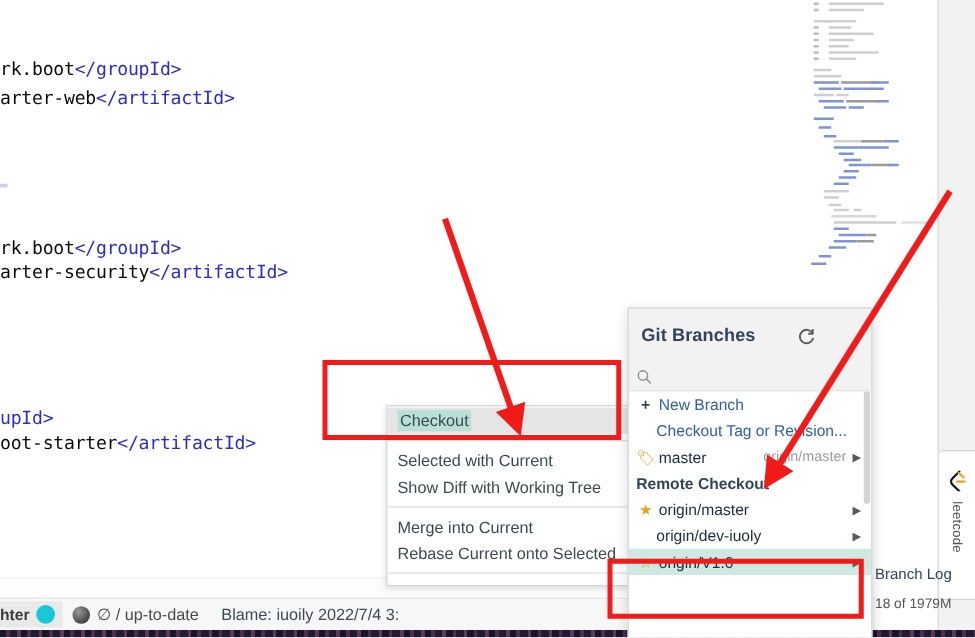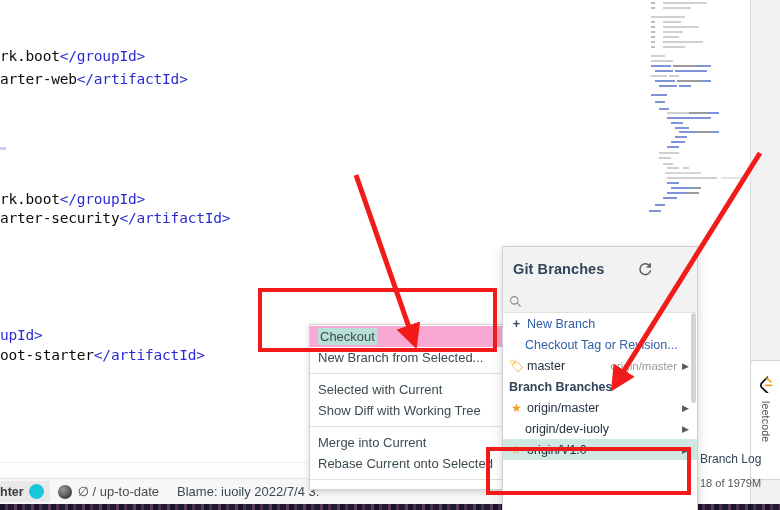--- a/index.html
+++ b/index.html
@@ -153,21 +153,21 @@
   }
   #ctxmenu .mi {
     height: 21px;
     line-height: 21px;
     padding-left: 8px;
     white-space: nowrap;
     color: #3c4a52;
     font-size: 13px;
   }
   #ctxmenu .mi.sel {
-    background: #f9a8d4;
+    background: #e5e5e5;
   }
   #ctxmenu .mi.sel span { background: #b9e0d6; padding: 1px 2px; }
   #ctxmenu .sep {
     height: 1px; background: #e0e0e0; margin: 5px 0 5px 0;
   }
 
   
   #gitpanel {
     position: absolute;
     left: 502px; top: 246px;
@@ -374,21 +374,20 @@
       <span class="dot-cyan"></span>
     </span>
     <span class="dot-grey"></span>
     <span id="sb-uptodate">∅ / up-to-date</span>
     <span id="sb-blame">Blame: iuoily 2022/7/4 3:</span>
   </div>
   <div id="bottom-edge"></div>
 
   <div id="ctxmenu">
       <div class="mi sel"><span>Checkout</span></div>
-      <div class="mi"><span>New Branch from Selected...</span></div>
       <div class="sep"></div>
       <div class="mi"><span>Selected with Current</span></div>
       <div class="mi"><span>Show Diff with Working Tree</span></div>
       <div class="sep"></div>
       <div class="mi"><span>Merge into Current</span></div>
       <div class="mi"><span>Rebase Current onto Selected</span></div>
       <div class="sep"></div>
     </div>
 
   <div id="gitpanel">
@@ -412,21 +411,21 @@
         </div>
         <div class="gp-row indent">
           <span>Checkout Tag or Revision...</span>
         </div>
         <div class="gp-row">
           <span class="ic tag-ic">🏷</span>
           <span style="color: rgb(31, 45, 61);">master</span>
           <span class="tracking">origin/master</span>
           <span class="arrow">▶</span>
         </div>
-        <div class="gp-row head">Branch Branches</div>
+        <div class="gp-row head">Remote Checkout</div>
         <div class="gp-row">
           <span class="ic star-full">★</span>
           <span style="color: rgb(31, 45, 61);">origin/master</span>
           <span class="arrow">▶</span>
         </div>
         <div class="gp-row indent">
           <span style="color: rgb(31, 45, 61);">origin/dev-iuoly</span>
           <span class="arrow">▶</span>
         </div>
         <div class="gp-row sel">

